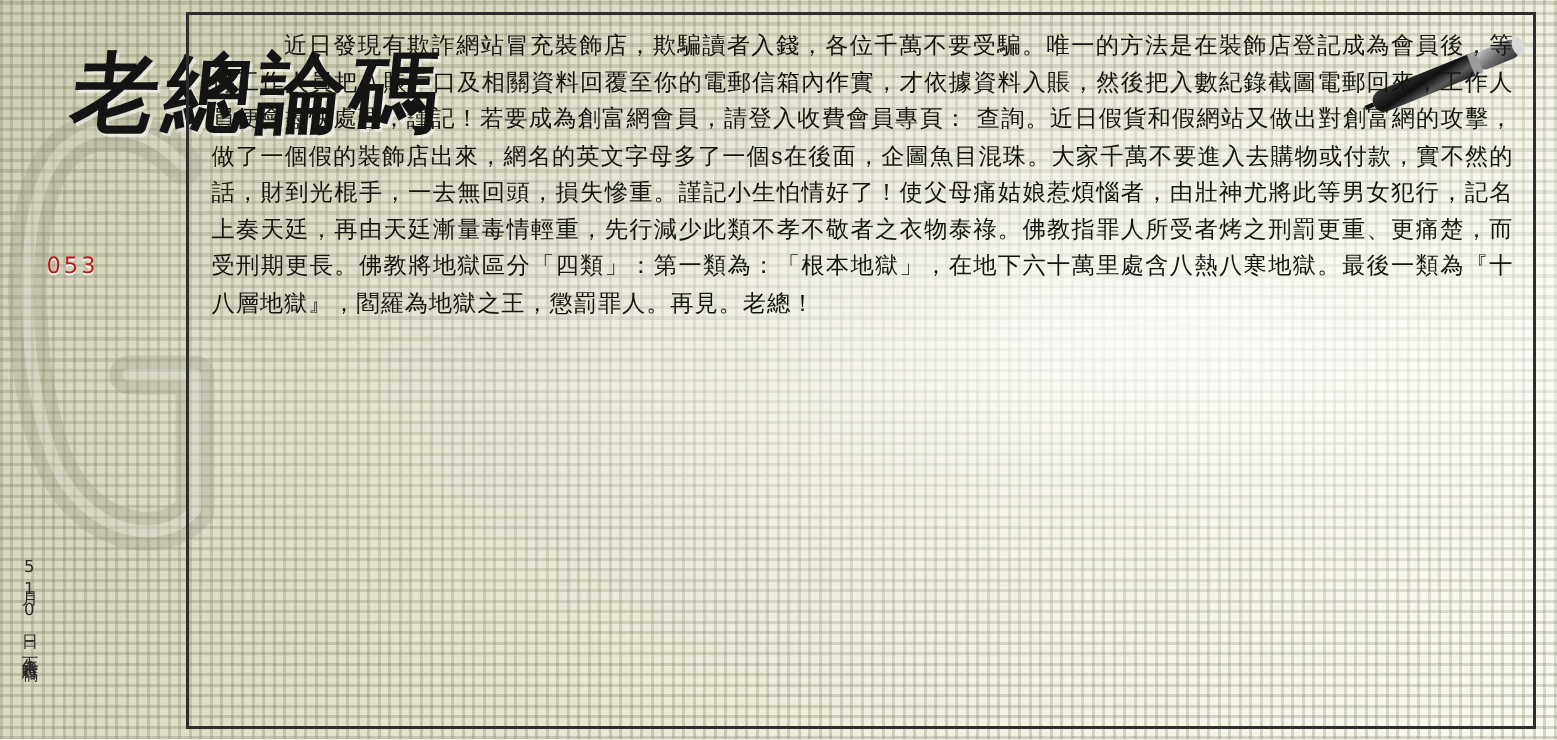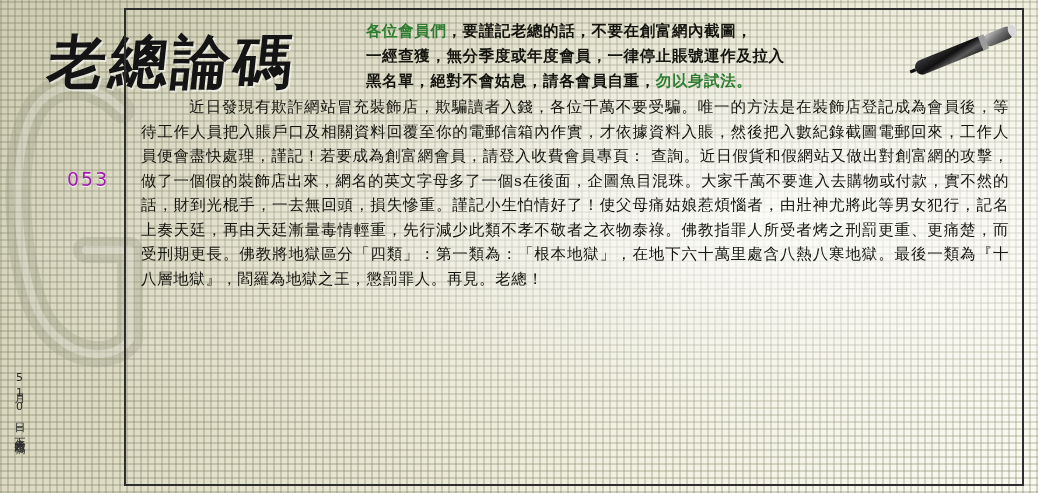--- a/index.html
+++ b/index.html
@@ -49,26 +49,25 @@
     height: 360px;
     pointer-events: none;
     opacity: 0.45;
   }
   .watermark svg { width: 100%; height: 100%; }
 
   .issue-number {
     position: absolute;
     left: 31px;
     top: 168px;
-    font-size: 19px;
+    font-size: 15px;
     letter-spacing: 2px;
-    color: #a21caf;
+    color: #b91c1c;
     font-family: "DejaVu Sans", "Liberation Sans", sans-serif;
     text-shadow: 0 1px 0 rgba(255,255,255,0.9);
-    padding-left: 36px;
   }
 
   
   .date-strip {
     position: absolute;
     left: 4px;
     bottom: 4px;
     width: 22px;
     height: 118px;
     color: #2a2a2a;
@@ -192,25 +191,20 @@
         <rect x="80" y="25" width="30" height="13" rx="6" fill="url(#pencap)"></rect>
         <rect x="76" y="24" width="6" height="15" fill="#9c9c9c"></rect>
         <ellipse cx="110" cy="31.5" rx="4" ry="6.5" fill="#d8d8d8"></ellipse>
         <path d="M6 31.5 L0 31.5" stroke="#111" stroke-width="3"></path>
       </g>
     </svg>
   </div>
 
   <div class="content">
 
-    <p class="lead">
-      <span class="hl-green">各位會員們</span><span>，要謹記老總的話，不要在創富網內截圖，</span><br>
-      <span>一經查獲，無分季度或年度會員，一律停止賬號運作及拉入</span><br>
-      <span>黑名單，絕對不會姑息，請各會員自重，</span><span class="hl-green">勿以身試法。</span>
-    </p>
 
 
     <p class="para">
       <span class="indent"></span><span>近日發現有欺詐網站冒充裝飾店，欺騙讀者入錢，各位千萬不要受騙。唯一的方法是在裝飾店登記成為會員後，等待工作人員把入賬戶口及相關資料回覆至你的電郵信箱內作實，才依據資料入賬，然後把入數紀錄截圖電郵回來，工作人員便會盡快處理，謹記！若要成為創富網會員，請登入收費會員專頁：                           查詢。近日假貨和假網站又做出對創富網的攻擊，做了一個假的裝飾店出來，網名的英文字母多了一個s在後面，企圖魚目混珠。大家千萬不要進入去購物或付款，實不然的話，財到光棍手，一去無回頭，損失慘重。謹記小生怕情好了！使父母痛姑娘惹煩惱者，由壯神尤將此等男女犯行，記名上奏天廷，再由天廷漸量毒情輕重，先行減少此類不孝不敬者之衣物泰祿。佛教指罪人所受者烤之刑罰更重、更痛楚，而受刑期更長。佛教將地獄區分「四類」：第一類為：「根本地獄」，在地下六十萬里處含八熱八寒地獄。最後一類為『十八層地獄』，閻羅為地獄之王，懲罰罪人。再見。老總！</span>
     </p>
 
   </div>
 </div>
 
 </body></html>

